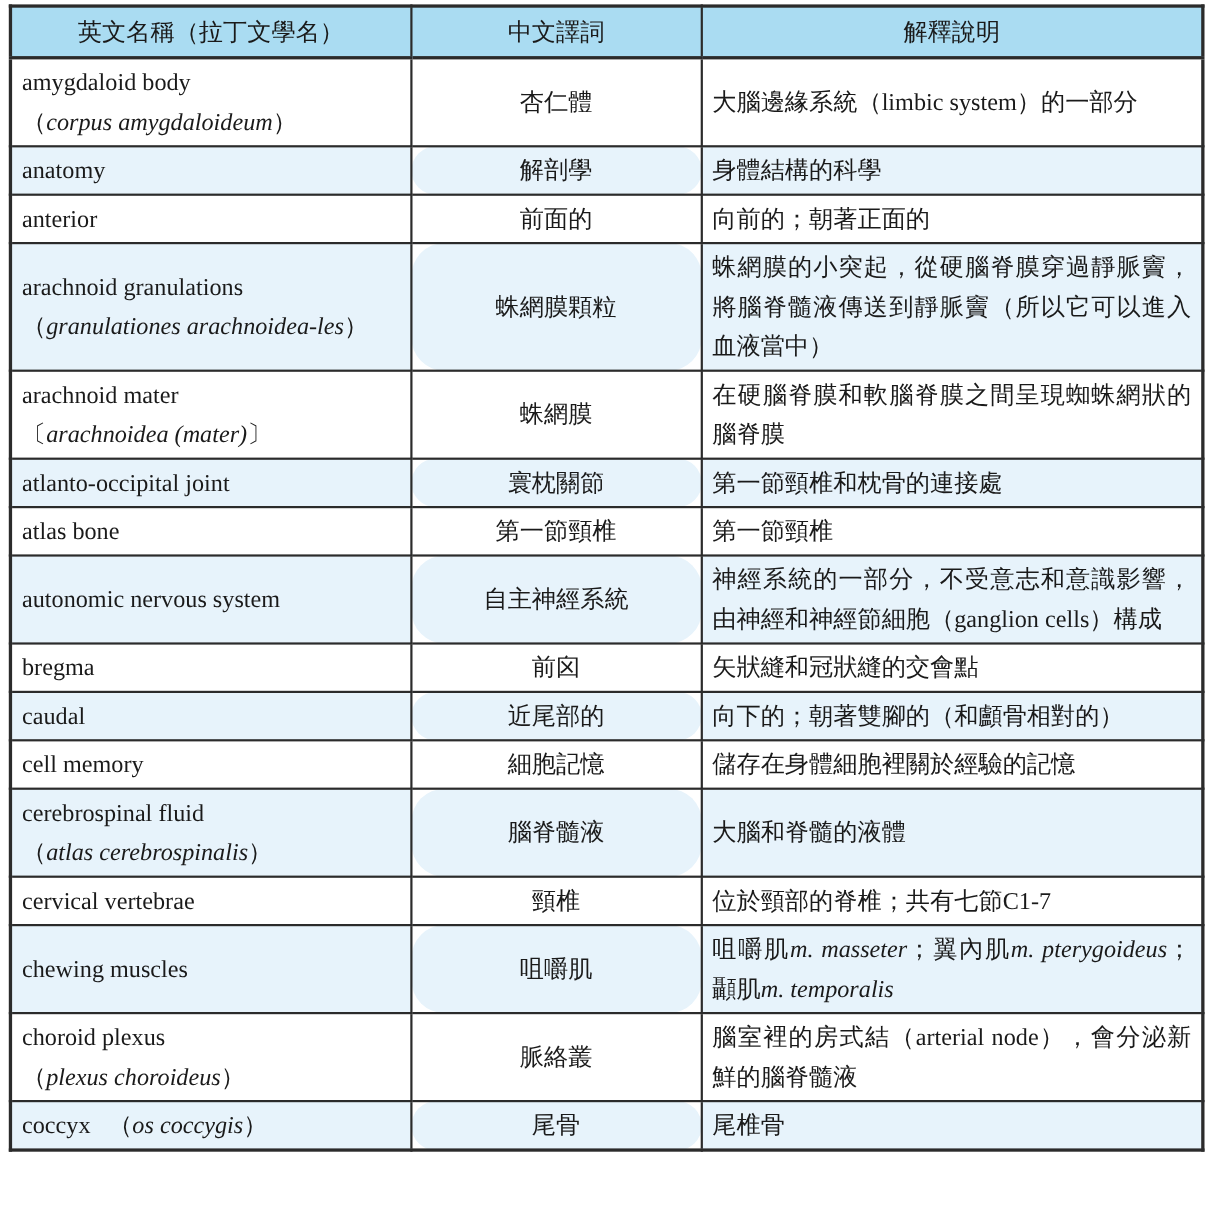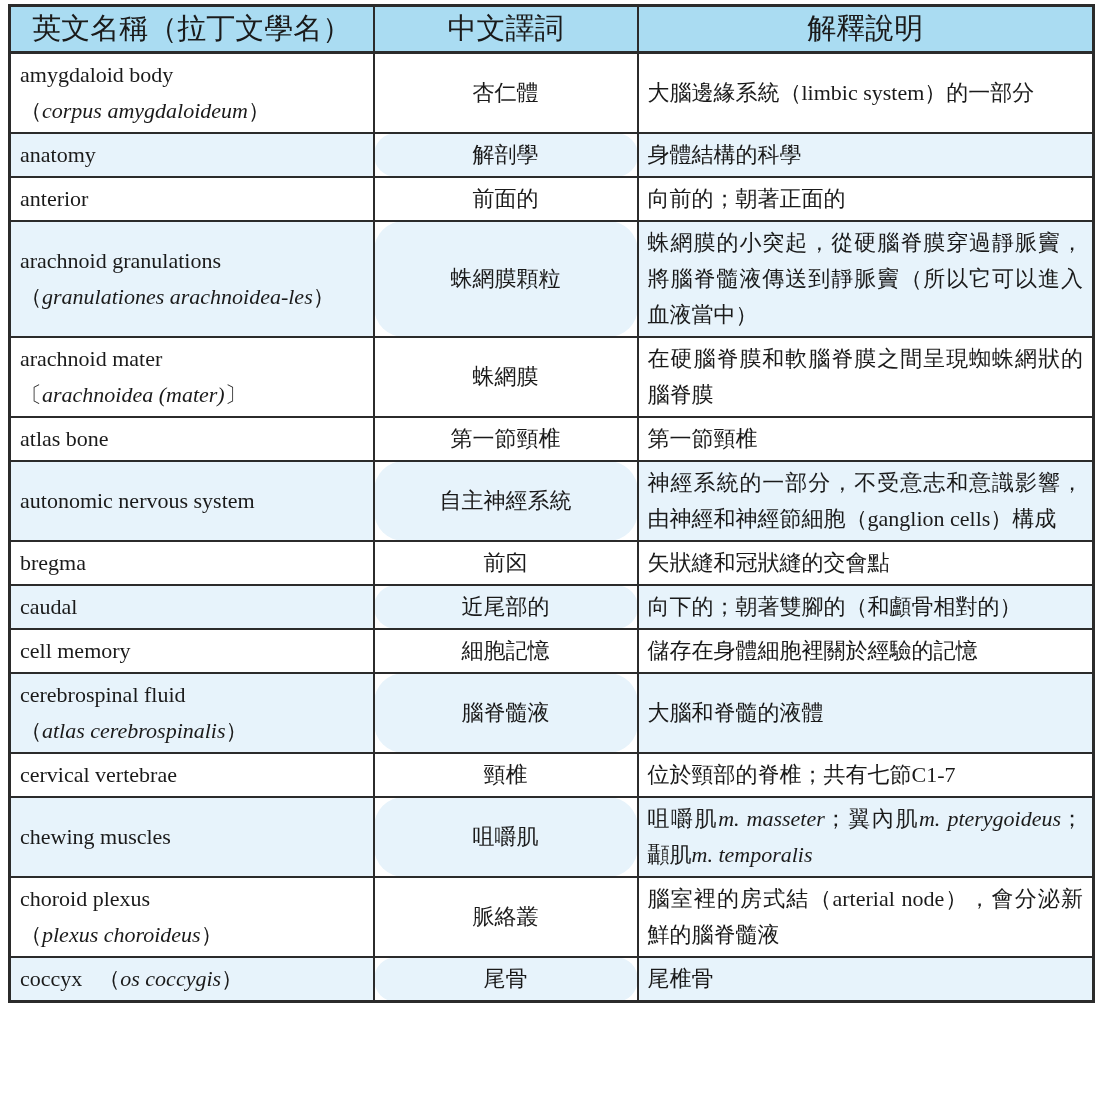--- a/index.html
+++ b/index.html
@@ -27,21 +27,21 @@
     border: 3px solid var(--border);
   }
   table.glossary th,
   table.glossary td {
     border: 2px solid var(--border);
   }
   table.glossary th {
     background: var(--header-bg);
     font-family: "Liberation Sans", "DejaVu Sans", sans-serif;
     font-weight: normal;
-    font-size: 29px;
+    font-size: 22px;
     text-align: center;
     height: 40px;
     padding: 2px 4px;
     border-bottom: 3px solid var(--border);
   }
   table.glossary td {
     font-size: 22px;
     line-height: 36px;
     padding: 3px 9px;
     vertical-align: middle;
@@ -92,20 +92,25 @@
         <tr class="shaded">
           <td class="term-cell"><span class="term-text">arachnoid granulations</span><span class="latin-block">（<i class="latin-text">granulationes arachnoidea-les</i>）</span></td>
           <td class="chinese-cell">蛛網膜顆粒</td>
           <td class="explanation-cell"><span>蛛網膜的小突起，從硬腦脊膜穿過靜脈竇，將腦脊髓液傳送到靜脈竇（所以它可以進入血液當中）</span></td>
         </tr>
         <tr>
           <td class="term-cell"><span class="term-text">arachnoid mater</span><span class="latin-block">〔<i class="latin-text">arachnoidea (mater)</i>〕</span></td>
           <td class="chinese-cell">蛛網膜</td>
           <td class="explanation-cell"><span>在硬腦脊膜和軟腦脊膜之間呈現蜘蛛網狀的腦脊膜</span></td>
         </tr>
+        <tr class="shaded">
+          <td class="term-cell"><span class="term-text">atlanto-occipital joint</span></td>
+          <td class="chinese-cell">寰枕關節</td>
+          <td class="explanation-cell"><span>第一節頸椎和枕骨的連接處</span></td>
+        </tr>
         <tr>
           <td class="term-cell"><span class="term-text">atlas bone</span></td>
           <td class="chinese-cell">第一節頸椎</td>
           <td class="explanation-cell"><span>第一節頸椎</span></td>
         </tr>
         <tr class="shaded">
           <td class="term-cell"><span class="term-text">autonomic nervous system</span></td>
           <td class="chinese-cell">自主神經系統</td>
           <td class="explanation-cell"><span>神經系統的一部分，不受意志和意識影響，由神經和神經節細胞（ganglion cells）構成</span></td>
         </tr>

